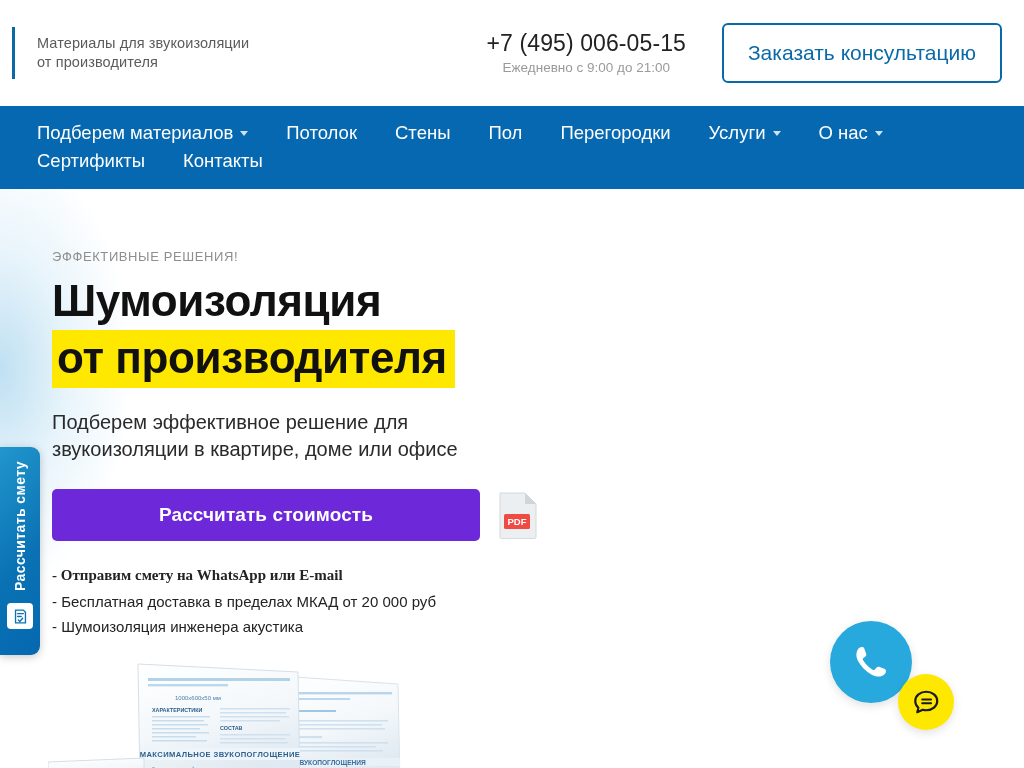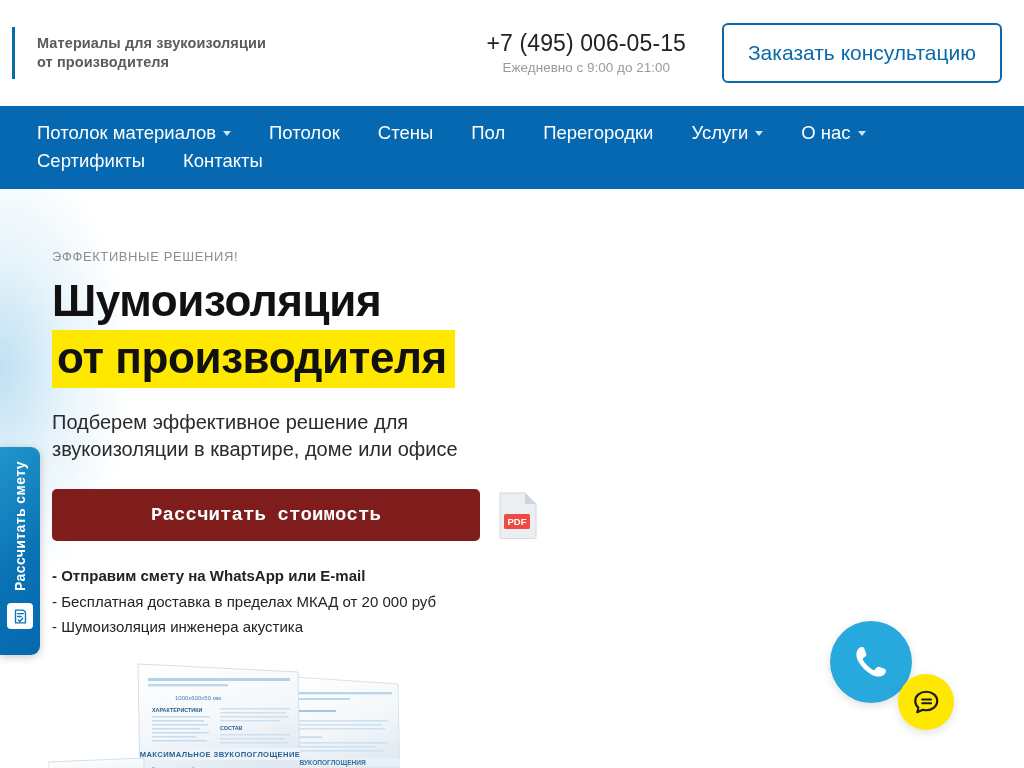--- a/index.html
+++ b/index.html
@@ -53,21 +53,20 @@
     margin-right: 22px;
     flex: 0 0 auto;
   }
   .tagline {
     font-size: 14.5px;
     line-height: 19px;
     color: #5b5b5b;
     letter-spacing: .1px;
     white-space: pre-line;
     flex: 0 0 auto;
-    font-weight: bold;
   }
   .header-spacer { flex: 1 1 auto; }
 
   .phone-block {
     text-align: center;
     margin-right: 20px;
     flex: 0 0 auto;
   }
   .phone-number {
     font-size: 23px;
@@ -177,44 +176,44 @@
     line-height: 27px;
     color: #2a2a2a;
     max-width: 450px;
   }
   .cta-row {
     display: flex;
     align-items: center;
     margin-top: 26px;
   }
   .cta-btn {
-    background: #7f1d1d;
+    background: #6d28d9;
     color: #fff;
     border: none;
     border-radius: 5px;
     font-size: 19px;
     font-weight: bold;
     width: 428px;
     height: 52px;
     cursor: pointer;
-    font-family: Liberation Mono, monospace;
+    font-family: Liberation Sans, sans-serif;
     letter-spacing: .1px;
   }
   .pdf-icon {
     margin-left: 18px;
     cursor: pointer;
     line-height: 0;
   }
   .benefits {
     margin-top: 22px;
     font-size: 15px;
     line-height: 25.5px;
     color: #232323;
   }
-  .benefits .b-strong { font-weight: bold; }
+  .benefits .b-strong { font-weight: bold; font-family: Liberation Serif, serif; }
 
   
   .products {
     position: absolute;
     left: 48px;
     bottom: -8px;
     width: 360px;
     height: 130px;
     pointer-events: none;
   }
@@ -301,21 +300,21 @@
       <div class="phone-hours">Ежедневно с 9:00 до 21:00</div>
     </div>
 
     <button class="consult-btn">Заказать консультацию</button>
   </header>
 
   <nav class="nav">
     <div class="nav-inner">
 
       <a class="nav-item">
-        <span>Потолок материалов</span>
+        <span>Подберем материалов</span>
         <i class="nav-caret"></i>
       </a>
 
       <a class="nav-item">
         <span>Потолок</span>
       </a>
 
       <a class="nav-item">
         <span>Стены</span>
       </a>

